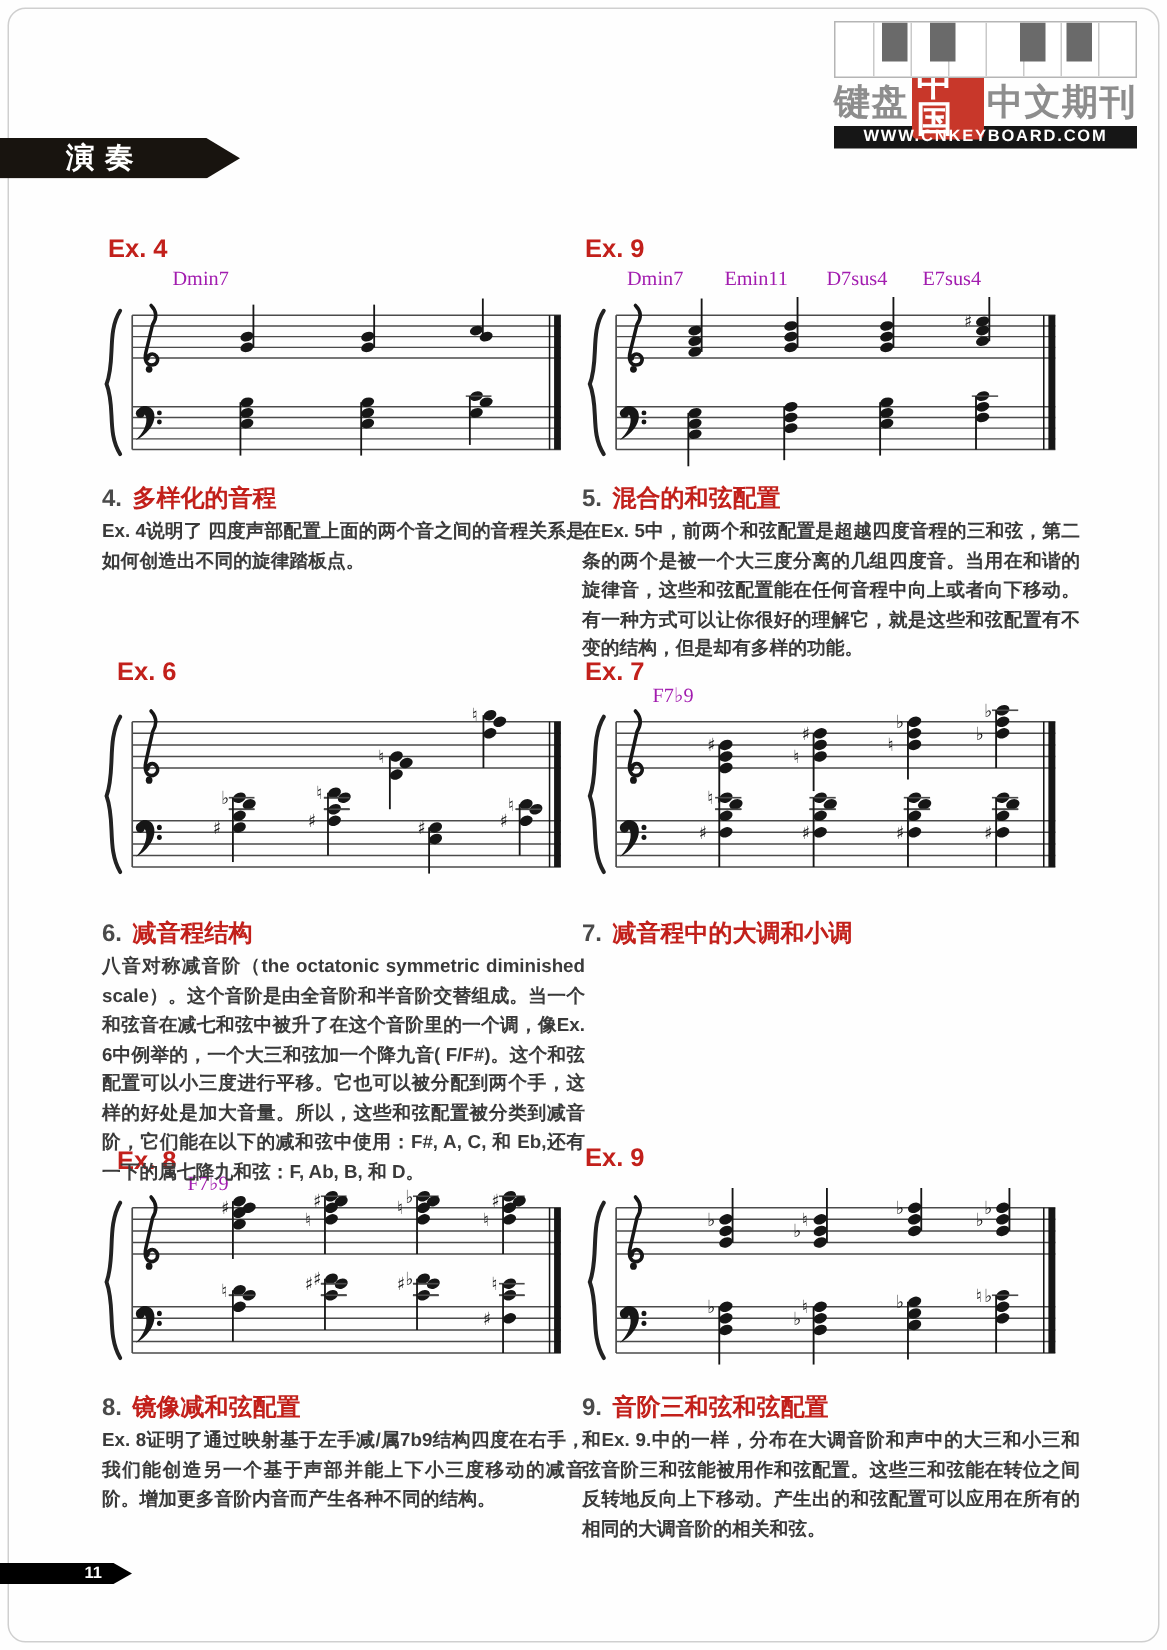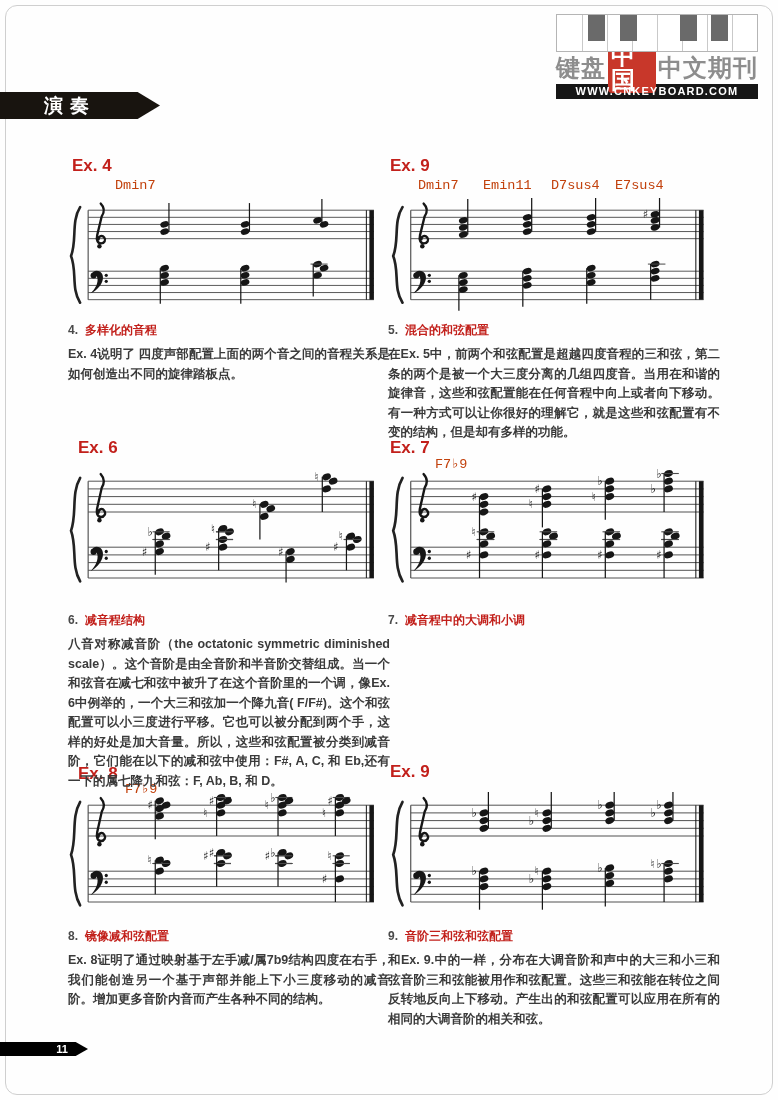--- a/index.html
+++ b/index.html
@@ -25,27 +25,27 @@
         clip-path:polygon(0 0,86% 0,100% 50%,86% 100%,0 100%);
         color:#fff;font-weight:bold;font-size:19px;letter-spacing:7px;
         line-height:27px;padding-left:44px;box-sizing:border-box;}
   .pagenum-bar{position:absolute;left:0;top:1042px;width:88px;height:14px;background:#000000;
         clip-path:polygon(0 0,86% 0,100% 50%,86% 100%,0 100%);
         color:#fff;font-weight:bold;font-size:11px;line-height:14px;
         text-align:right;padding-right:20px;box-sizing:border-box;}
 
   
   .ex-label{position:absolute;font-size:17px;font-weight:bold;color:#c2201b;}
-  .chords{position:absolute;height:16px;font-family:Liberation Mono, monospace;
-        font-size:13.5px;color:#c2410c;}
+  .chords{position:absolute;height:16px;font-family:Liberation Serif, serif;
+        font-size:13.5px;color:#a21caf;}
   .chords span{position:absolute;top:0;white-space:nowrap;}
   svg.score{position:absolute;}
 
   
-  .sec-head{position:absolute;font-size:12px;font-weight:bold;white-space:nowrap;text-align:right;}
+  .sec-head{position:absolute;font-size:16px;font-weight:bold;white-space:nowrap;text-align:right;}
   .sec-head .num{color:#4a4a4a;margin-right:7px;}
   .sec-head .title{color:#c2201b;}
   .sec-body{position:absolute;font-size:12.5px;line-height:19.5px;color:#3a3a3a;
         font-weight:bold;text-align:justify;}
 </style>
 </head>
 <body>
 
 <div class="page">
   <div class="page-frame"></div>

